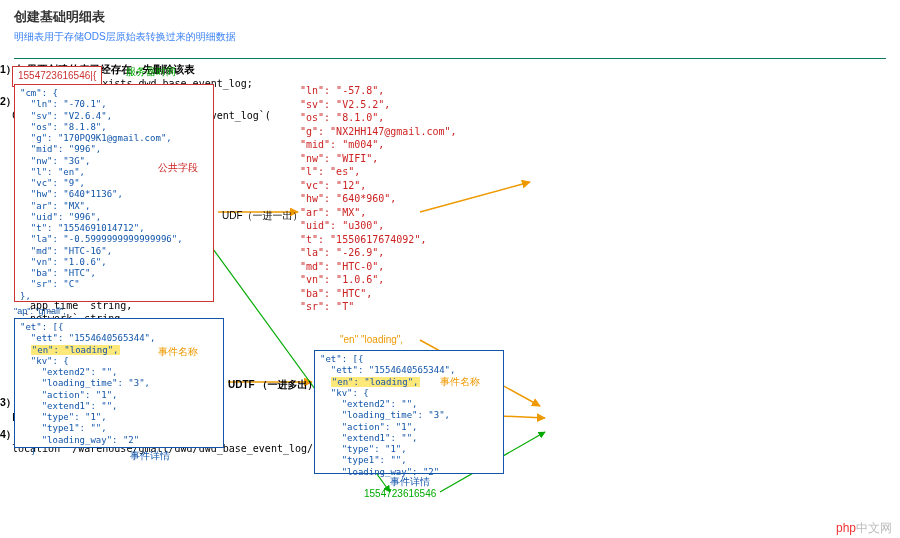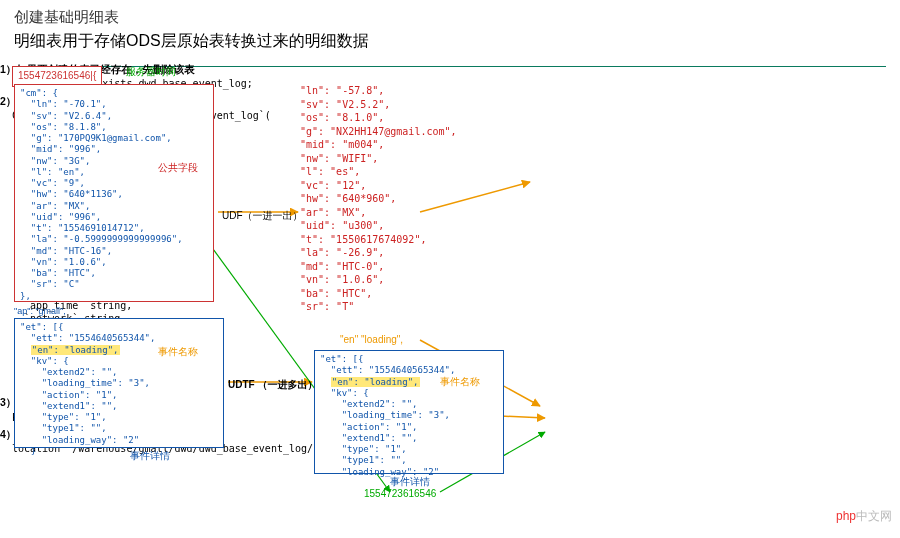--- a/index.html
+++ b/index.html
@@ -1,38 +1,38 @@
 <!DOCTYPE html>
 <html><head>
 <meta charset="utf-8">
 <style>
 *{box-sizing:border-box;margin:0;padding:0}
 body{font-family:"Microsoft YaHei",Arial,sans-serif;background:#fff;width:900px;height:538px;position:relative;overflow:hidden}
 .header{padding:8px 14px}
-.title{font-size:15px;font-weight:normal;color:#333}
-.subtitle{font-size:16px;color:#000000;margin-top:4px}
+.title{font-size:13px;font-weight:bold;color:#333}
+.subtitle{font-size:10px;color:#3b82f6;margin-top:4px}
 .hr{border:none;border-top:1px solid #0a7a5e;margin:6px 14px 0 14px}
 .canvas{position:absolute;top:62px;left:0;width:900px;height:476px;font-size:10px;line-height:1.25}
 .box{position:absolute;border:1px solid;padding:3px 5px;background:#fff}
 .ts{top:4px;left:12px;border-color:#c33;color:#c33;font-size:10px}
 .lbl{position:absolute;font-size:10px}
 .green{color:#0a0}
 .redtxt{color:#c22}
 .bluetxt{color:#15a}
 .orangetxt{color:#e90}
 .redbox{top:22px;left:14px;width:200px;height:218px;border-color:#c33;color:#15a;font-size:9px;overflow:hidden}
 .etbox{top:256px;left:14px;width:210px;height:130px;border-color:#15a;color:#15a;font-size:9px}
 .midjson{top:22px;left:300px;color:#c22;font-size:10px;line-height:1.35}
 .midet{top:288px;left:314px;width:190px;height:124px;border-color:#15a;color:#15a;font-size:9px}
 .right{top:4px;left:508px;font-size:10.5px;color:#000;line-height:1.45}
 .right .cmd{font-family:Consolas,monospace;font-size:10px;margin-left:12px}
 .fields{margin-left:24px;font-family:Consolas,monospace;font-size:10px;line-height:1.35}
 .fields .hl{color:#c22}
 .arrow{position:absolute;pointer-events:none}
-.wm{position:absolute;right:8px;bottom:14px;color:#bbb;font-size:12px}
+.wm{position:absolute;right:8px;bottom:2px;color:#bbb;font-size:12px}
 .wm .red{color:#e33}
 .hl-y{background:#ffe87a;padding:0 1px}
 pre{font-family:Consolas,monospace;white-space:pre}
 </style>
 </head>
 <body>
 
 <div class="header">
   <div class="title">创建基础明细表</div>
   <div class="subtitle">明细表用于存储ODS层原始表转换过来的明细数据</div>

